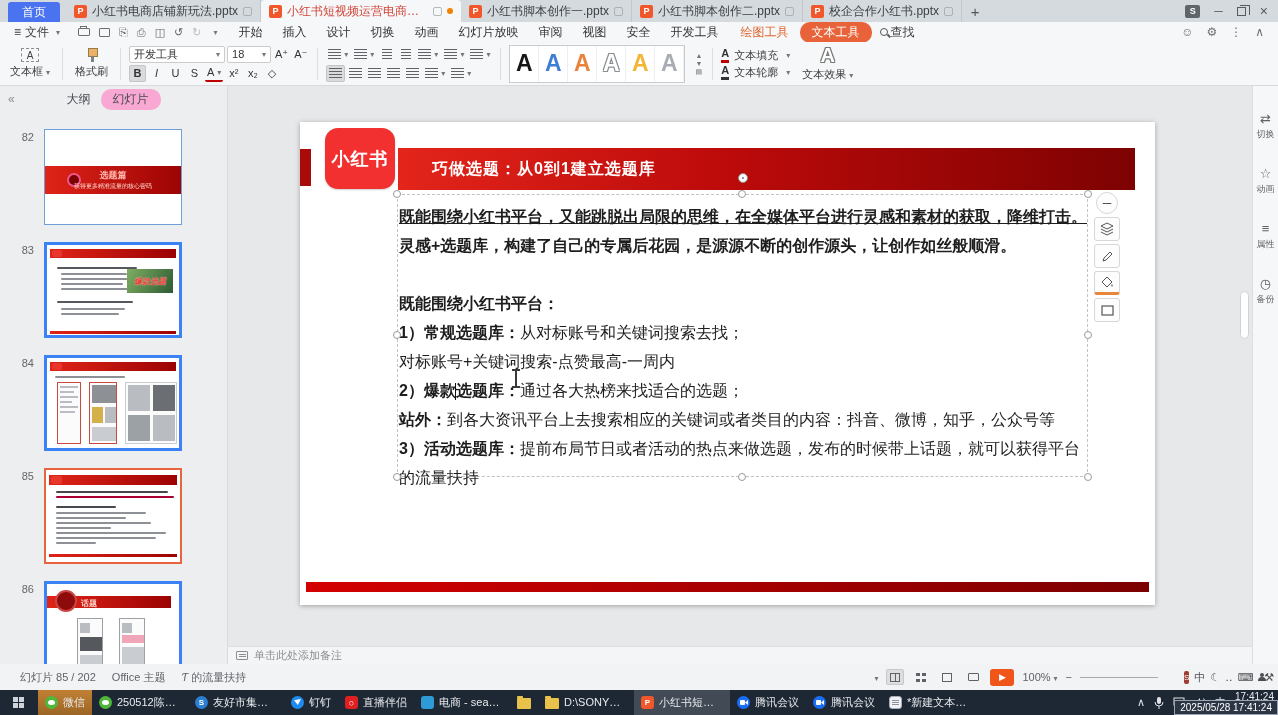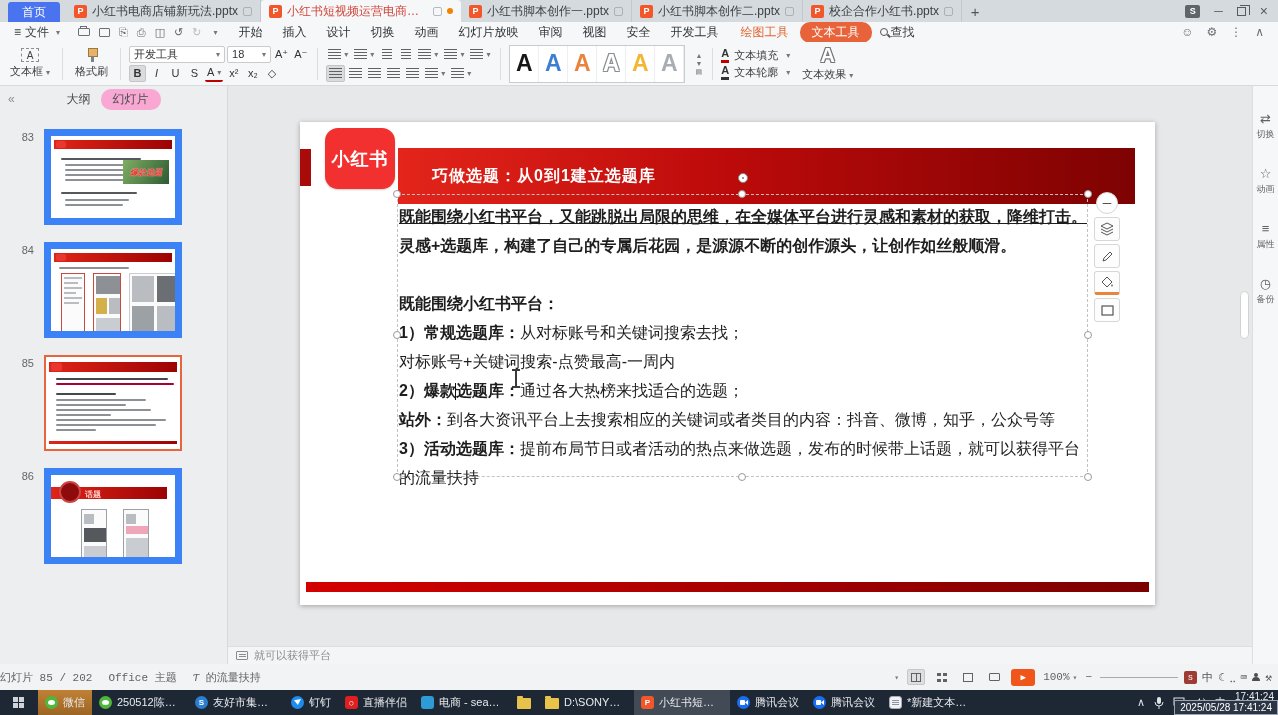--- a/index.html
+++ b/index.html
@@ -72,34 +72,34 @@
   .small-lab{font-size:11px;color:#3c4043;}
 
   
   .thumb-panel{position:absolute;left:0;top:86px;width:228px;height:578px;background:#eceef0;border-right:1px solid #d8dadc;overflow:hidden;}
   .tp-head{height:26px;display:flex;align-items:center;justify-content:center;gap:10px;position:relative;font-size:12px;color:#4a4e52;}
   .tp-collapse{position:absolute;left:8px;color:#8a8f94;}
   .tp-tab.pill{background:#f9a8d4;border-radius:10px;padding:2px 12px;}
   .thumb-slot{display:flex;margin-top:17px;}
   .thumb-slot:first-of-type{margin-top:6px;}
   .t-num{width:44px;text-align:right;padding:2px 10px 0 0;font-size:11px;color:#666;}
-  .t-box{width:138px;height:96px;background:#fff;border:7px solid #3b82f6;position:relative;overflow:hidden;}
+  .t-box{width:138px;height:96px;background:#fff;border:3px solid #3b82f6;position:relative;overflow:hidden;}
   .t-box.blue{border:1px solid #6f9fd8;}
   .t-box.cur{border:2px solid #e8643c;}
   .t-line{position:absolute;height:2px;background:#8d9196;border-radius:1px;}
   .t-redband{position:absolute;background:linear-gradient(90deg,#e02418,#9c0303);}
   .t-minilogo{position:absolute;background:#e8372c;border-radius:2px;}
   .t-phone{position:absolute;background:#fbfbfb;border:1px solid #c9493f;}
   .t-phone .g{position:absolute;background:#b9bdc1;}
 
   
   .canvas{position:absolute;left:228px;top:86px;width:1024px;height:560px;background:#e7e8ea;}
   .slide{position:absolute;left:72px;top:36px;width:855px;height:483px;background:#fff;box-shadow:0 1px 5px rgba(0,0,0,.3);}
   .banner-block{position:absolute;left:0;top:27px;width:11px;height:37px;background:#a90b0b;}
-  .banner{position:absolute;left:98px;top:26px;right:20px;height:56px;background:linear-gradient(90deg,#e3251b,#bc0a0a 45%,#7e0202);
+  .banner{position:absolute;left:98px;top:26px;right:20px;height:42px;background:linear-gradient(90deg,#e3251b,#bc0a0a 45%,#7e0202);
     display:flex;align-items:center;}
   .banner .title{color:#fff;font-weight:bold;font-size:16px;margin-left:34px;letter-spacing:1px;}
   .xhs-logo{position:absolute;left:25px;top:6px;width:70px;height:61px;background:#f23030;border-radius:13px;
     display:flex;align-items:center;justify-content:center;color:#fff;font-weight:bold;font-size:18px;letter-spacing:1px;
     box-shadow:0 1px 2px rgba(0,0,0,.2);}
   .bottom-strip{position:absolute;left:6px;top:460px;width:843px;height:10px;background:linear-gradient(90deg,#d40000,#7c0000);}
   .sel-box{position:absolute;left:97px;top:72px;width:691px;height:283px;border:1px dashed #c2c2c2;}
   .handle{position:absolute;width:8px;height:8px;border:1px solid #9a9a9a;border-radius:50%;background:#fff;z-index:6;}
   .rotate-h{position:absolute;width:10px;height:10px;border:1px solid #8a8a8a;border-radius:50%;background:#fff;z-index:6;}
   .rotate-h:after{content:"";position:absolute;left:3px;top:3px;width:2px;height:2px;background:#777;border-radius:50%;}
@@ -121,21 +121,21 @@
   .rp-item .l{font-size:9px;writing-mode:horizontal-tb;color:#5f6368;}
 
   
   .notes{position:absolute;left:228px;top:646px;width:1024px;height:18px;background:#f4f5f6;border-top:1px solid #dcdee0;
     display:flex;align-items:center;gap:6px;padding:0 8px;color:#8a8d90;font-size:11px;}
   .note-ico{width:12px;height:9px;border:1px solid #8a8d90;border-radius:1px;position:relative;}
   .note-ico:before{content:"";position:absolute;left:2px;top:2px;width:7px;height:1px;background:#8a8d90;box-shadow:0 2px 0 #8a8d90;}
 
   
   .statusbar{position:absolute;left:0;top:664px;width:100%;height:26px;background:#f2f3f4;display:flex;align-items:center;
-    padding:0 0;font-size:11px;color:#5f6368;font-family:Liberation Mono, monospace;}
+    padding:0 20px;font-size:11px;color:#5f6368;}
   .sb-left{display:flex;align-items:center;gap:16px;}
   .sb-right{margin-left:auto;display:flex;align-items:center;gap:8px;padding-right:100px;}
   .vb{width:18px;height:16px;border-radius:2px;display:flex;align-items:center;justify-content:center;}
   .vb.active{background:#dcdee0;border:1px solid #c6c8ca;}
   .vb .sq{width:10px;height:9px;border:1px solid #5f6368;}
   .vb .quad{width:10px;height:9px;background:
     linear-gradient(#5f6368,#5f6368) 0 0/4px 3px no-repeat,
     linear-gradient(#5f6368,#5f6368) 6px 0/4px 3px no-repeat,
     linear-gradient(#5f6368,#5f6368) 0 6px/4px 3px no-repeat,
     linear-gradient(#5f6368,#5f6368) 6px 6px/4px 3px no-repeat;}
@@ -393,20 +393,30 @@
     </div>
   </div>
 
   <div class="thumb-panel">
     <div class="tp-head">
       <span class="tp-collapse">«</span>
       <span class="tp-tab">大纲</span>
       <span class="tp-tab pill">幻灯片</span>
     </div>
 
+    <div class="thumb-slot">
+      <div class="t-num">82</div>
+      <div class="t-box blue">
+        <div class="t-redband" style="left:0;right:0;top:36px;height:28px;">
+          <div style="position:absolute;left:22px;top:7px;width:14px;height:14px;border-radius:50%;background:#7e0202;border:2px solid #e58;"></div>
+          <div style="position:absolute;left:0;right:0;top:3px;text-align:center;font-size:9px;font-weight:bold;color:#ffb9ad;">选题篇</div>
+          <div style="position:absolute;left:0;right:0;top:16px;text-align:center;font-size:6px;color:#ffd9d2;">获得更多精准流量的核心密码</div>
+        </div>
+      </div>
+    </div>
 
     <div class="thumb-slot">
       <div class="t-num">83</div>
       <div class="t-box">
         <div class="t-redband" style="left:3px;right:3px;top:4px;height:9px;">
           <div class="t-minilogo" style="left:2px;top:1px;width:10px;height:7px;"></div>
         </div>
         <div class="t-line" style="left:10px;top:22px;width:80px;background:#55585c;"></div>
         <div class="t-line" style="left:14px;top:28px;width:66px;"></div>
         <div class="t-line" style="left:14px;top:33px;width:70px;"></div>
@@ -574,21 +584,21 @@
         <span class="l">属性</span>
       </div>
       <div class="rp-item">
         <span class="g">◷</span>
         <span class="l">备份</span>
       </div>
     </div>
 
   <div class="notes">
     <span class="note-ico"></span>
-    <span>就可以获得平台</span>
+    <span>单击此处添加备注</span>
   </div>
 
   <div class="statusbar">
     <div class="sb-left">
       <span>幻灯片 85 / 202</span>
       <span>Office 主题</span>
       <span>
         <span style="font-style:italic;">Ƭ</span>
         <span>的流量扶持</span>
       </span>

